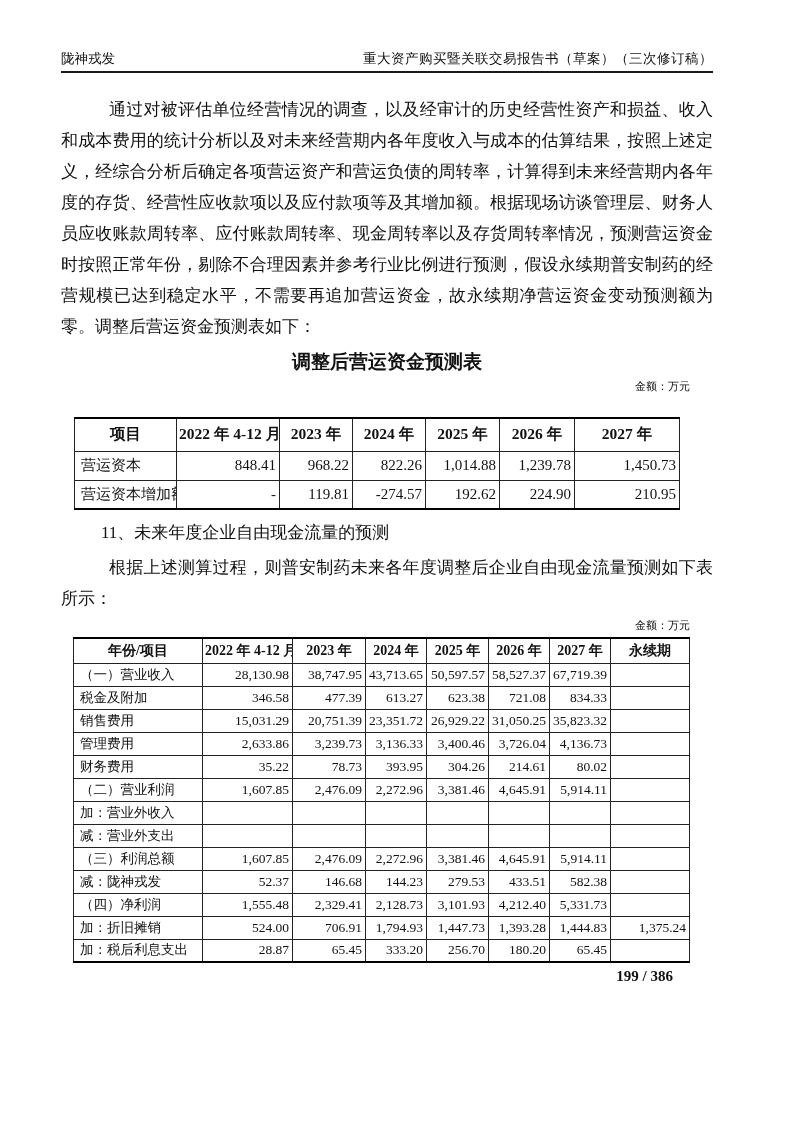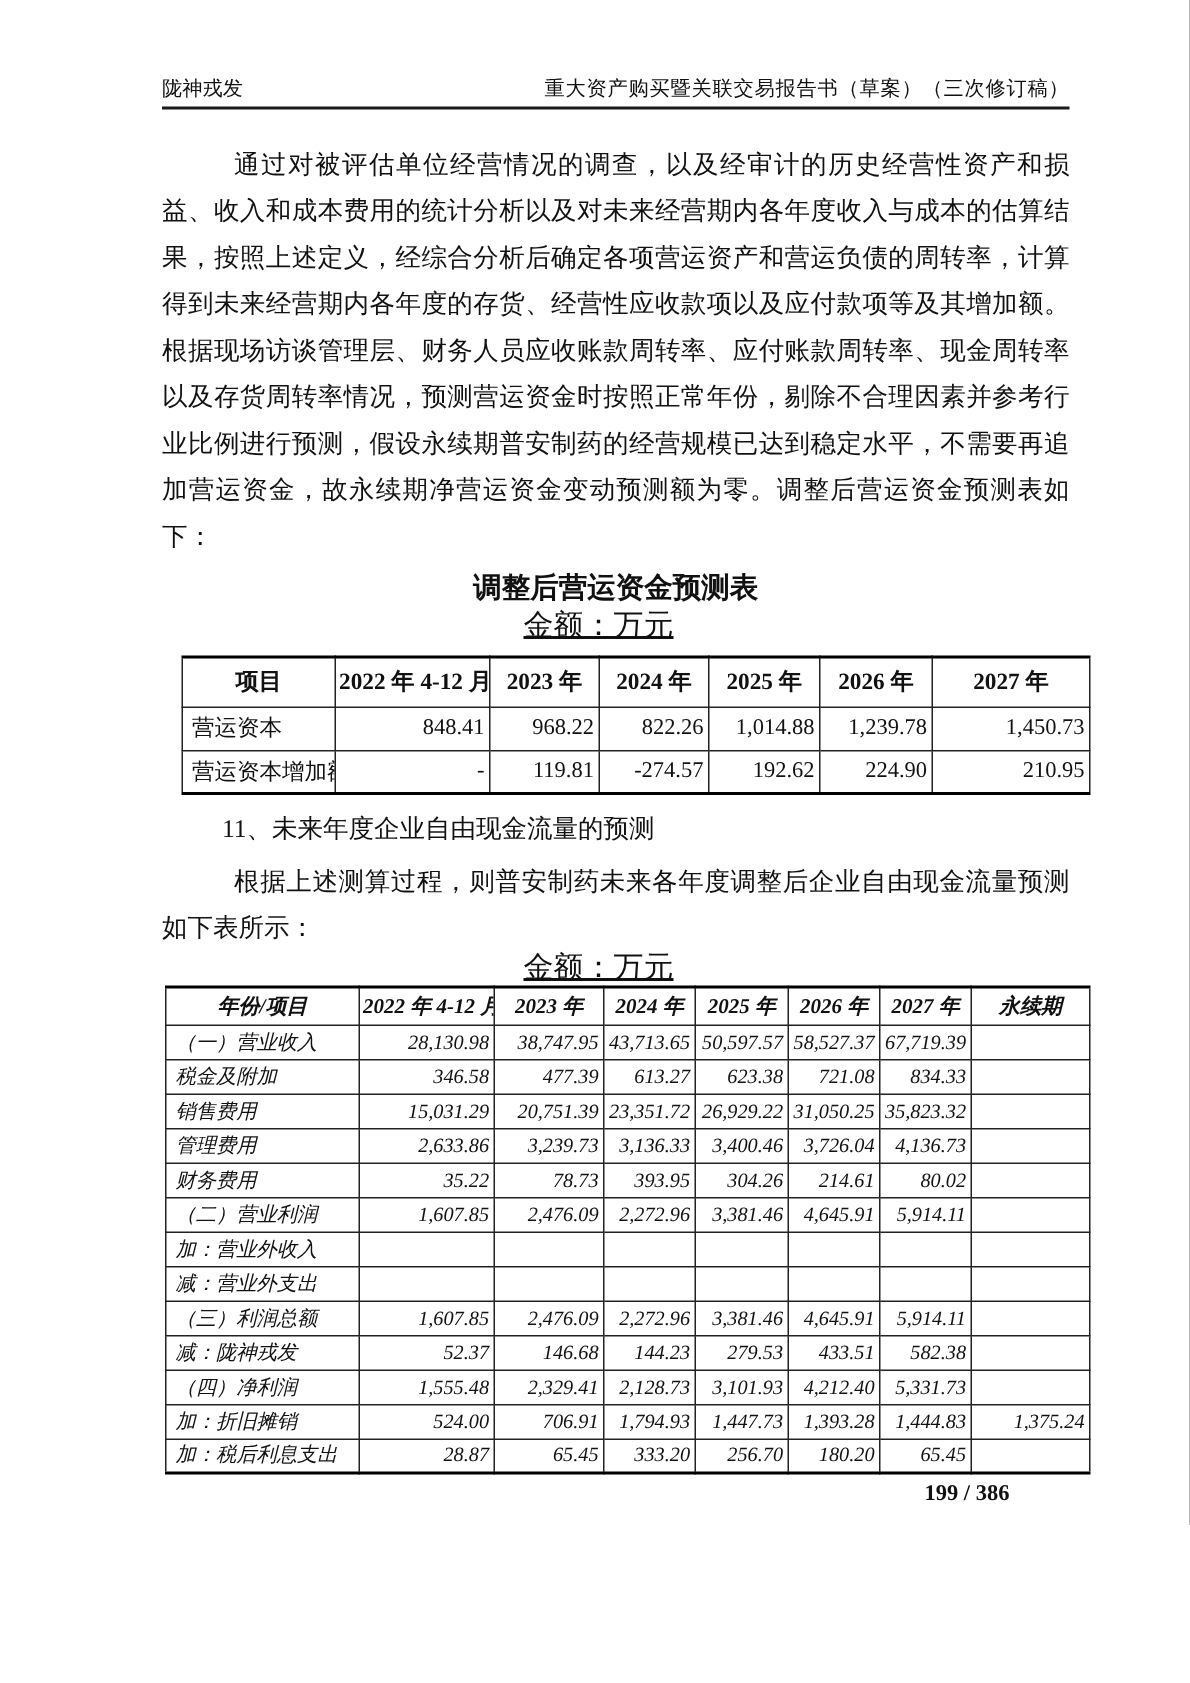--- a/index.html
+++ b/index.html
@@ -5,21 +5,21 @@
   html,body{margin:0;padding:0;background:#888;}
   .page{
     position:relative;
     width:793px;height:1122px;
     margin:0 auto;
     background:#ffffff;
     font-family:"Liberation Serif","DejaVu Serif",serif;
     color:#111;
     overflow:hidden;
     box-sizing:border-box;
-    padding:0 80px 0 108px;
+    padding:0 80px 0 61px;
   }
   
   .doc-header{
     margin-top:50px;
     display:flex;
     justify-content:space-between;
     align-items:flex-end;
     font-size:13.5px;
     line-height:17px;
     padding-bottom:4px;
@@ -36,56 +36,55 @@
   }
   .para.first{margin-top:21px;}
   .table-title{
     margin-top:10px;
     text-align:center;
     font-weight:bold;
     font-size:19px;
     line-height:20px;
   }
   .unit-label{
-    text-align:center;
-    font-size:20px;
+    text-align:right;
+    font-size:11px;
     line-height:17px;
     margin-top:6px;
     margin-right:23px;
-    text-decoration:underline;
   }
   .section-heading{
     margin-top:13px;
     font-size:17px;
     line-height:20px;
     padding-left:40px;
   }
   .para.second{margin-top:9px;}
   
   table{
     border-collapse:collapse;
     table-layout:fixed;
     border-top:2.5px solid #000;
     border-bottom:2.5px solid #000;
-    margin-top:11px;
+    margin-top:22px;
   }
   th,td{
     border:1px solid #222;
     padding:0 2px;
     overflow:hidden;
     white-space:nowrap;
     box-sizing:border-box;
   }
   th{font-weight:bold;text-align:center;}
   td.label{text-align:left;padding-left:6px;}
   td.num{text-align:right;padding-right:3px;}
   #working-capital-table{width:605px;margin-left:13px;font-size:15px;}
   #working-capital-table th{height:33px;font-size:15.5px;}
   #working-capital-table td{height:29px;}
-  #cash-flow-table{width:616px;margin-left:2px;font-size:13.5px;margin-top:3px;font-style:italic;}
+  #cash-flow-table{width:616px;margin-left:12px;font-size:13.5px;margin-top:3px;}
   #cash-flow-table th{height:25px;font-size:14px;}
   #cash-flow-table td{height:23px;}
   .page-footer{
     margin-top:5px;
     text-align:right;
     margin-right:40px;
     font-weight:bold;
     font-size:15px;
     font-family:"Liberation Serif","DejaVu Serif",serif;
   }

